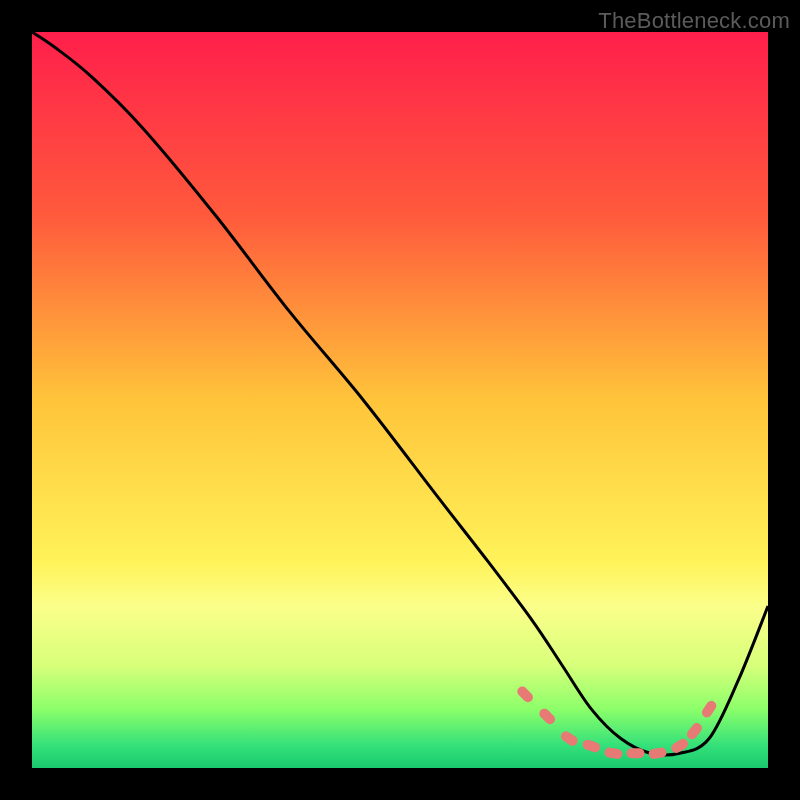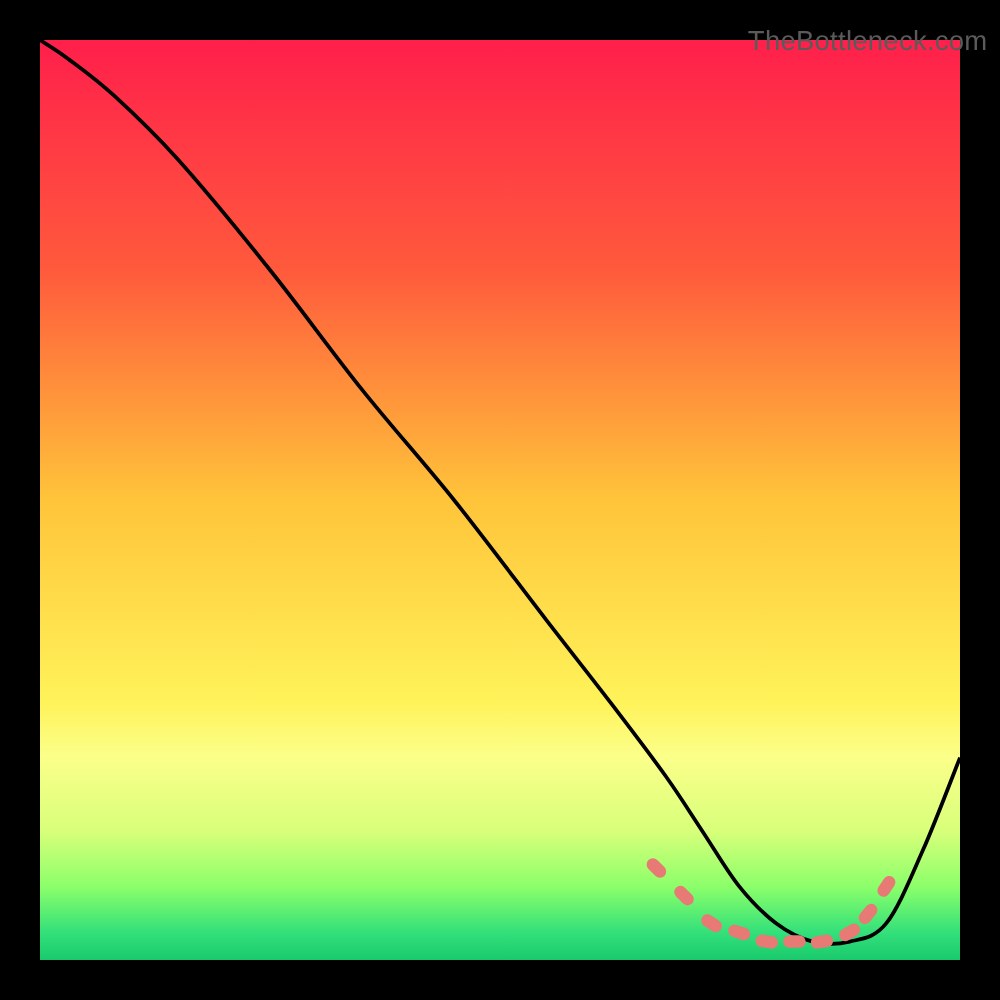--- a/index.html
+++ b/index.html
@@ -12,21 +12,21 @@
     font-family: Arial, Helvetica, sans-serif;
   }
   .frame {
     position: relative;
     width: 800px;
     height: 800px;
     background: #000;
   }
   .watermark {
     position: absolute;
-    top: 20px;
+    top: 8px;
     right: 10px;
     color: #5b5b5b;
     font-size: 22px;
     letter-spacing: 0.2px;
     z-index: 20;
     user-select: none;
   }
   .plot {
     position: absolute;
     left: 32px;

